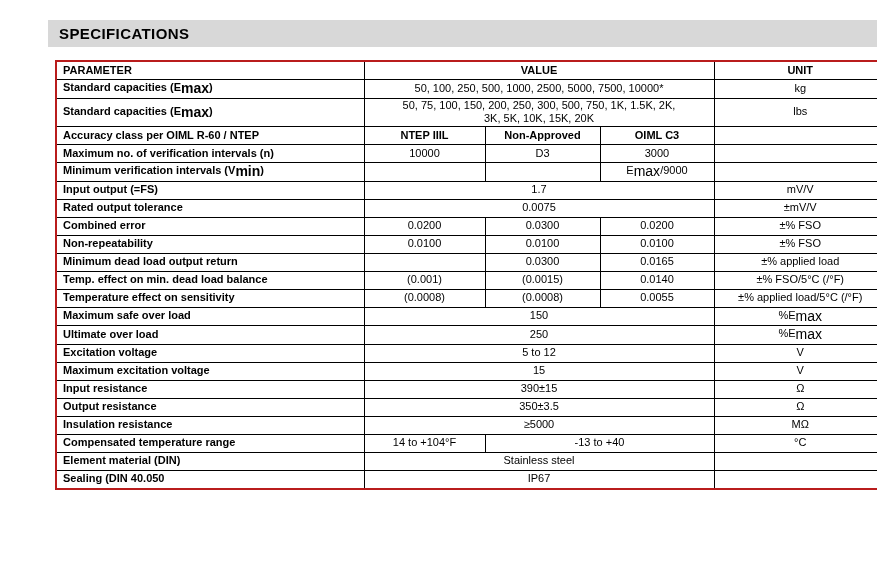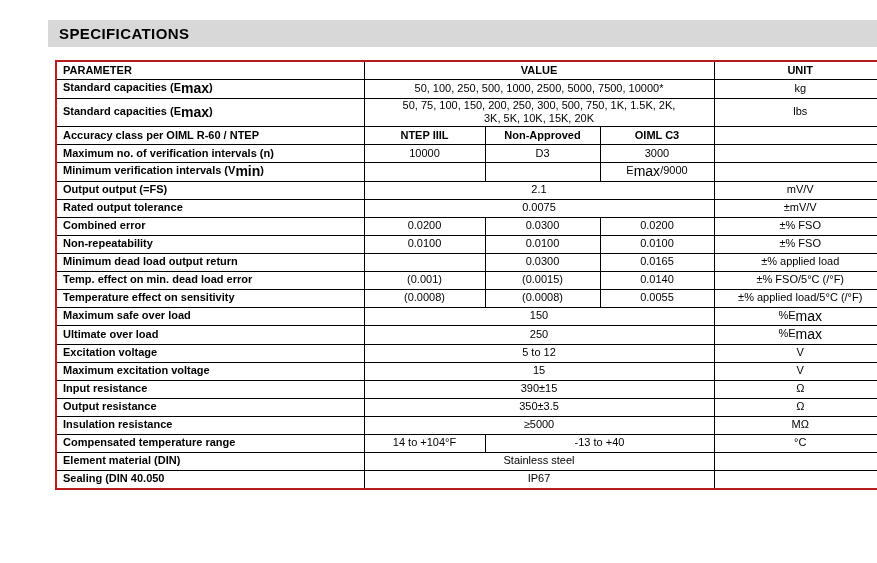--- a/index.html
+++ b/index.html
@@ -107,22 +107,22 @@
           <td></td>
         </tr>
         <tr>
           <td class="b left"><span>Minimum verification intervals (V</span><span class="sub">min</span><span>)</span></td>
           <td></td>
           <td></td>
           <td><span>E</span><span class="sub">max</span><span>/9000</span></td>
           <td></td>
         </tr>
         <tr>
-          <td class="b left">Output output (=FS)</td>
-          <td colspan="3">2.1</td>
+          <td class="b left">Input output (=FS)</td>
+          <td colspan="3">1.7</td>
           <td>mV/V</td>
         </tr>
         <tr>
           <td class="b left">Rated output tolerance</td>
           <td colspan="3">0.0075</td>
           <td>±mV/V</td>
         </tr>
         <tr>
           <td class="b left">Combined error</td>
           <td>0.0200</td>
@@ -138,21 +138,21 @@
           <td>±% FSO</td>
         </tr>
         <tr>
           <td class="b left">Minimum dead load output return</td>
           <td></td>
           <td>0.0300</td>
           <td>0.0165</td>
           <td>±% applied load</td>
         </tr>
         <tr>
-          <td class="b left">Temp. effect on min. dead load error</td>
+          <td class="b left">Temp. effect on min. dead load balance</td>
           <td>(0.001)</td>
           <td>(0.0015)</td>
           <td>0.0140</td>
           <td>±% FSO/5°C (/°F)</td>
         </tr>
         <tr>
           <td class="b left">Temperature effect on sensitivity</td>
           <td>(0.0008)</td>
           <td>(0.0008)</td>
           <td>0.0055</td>

